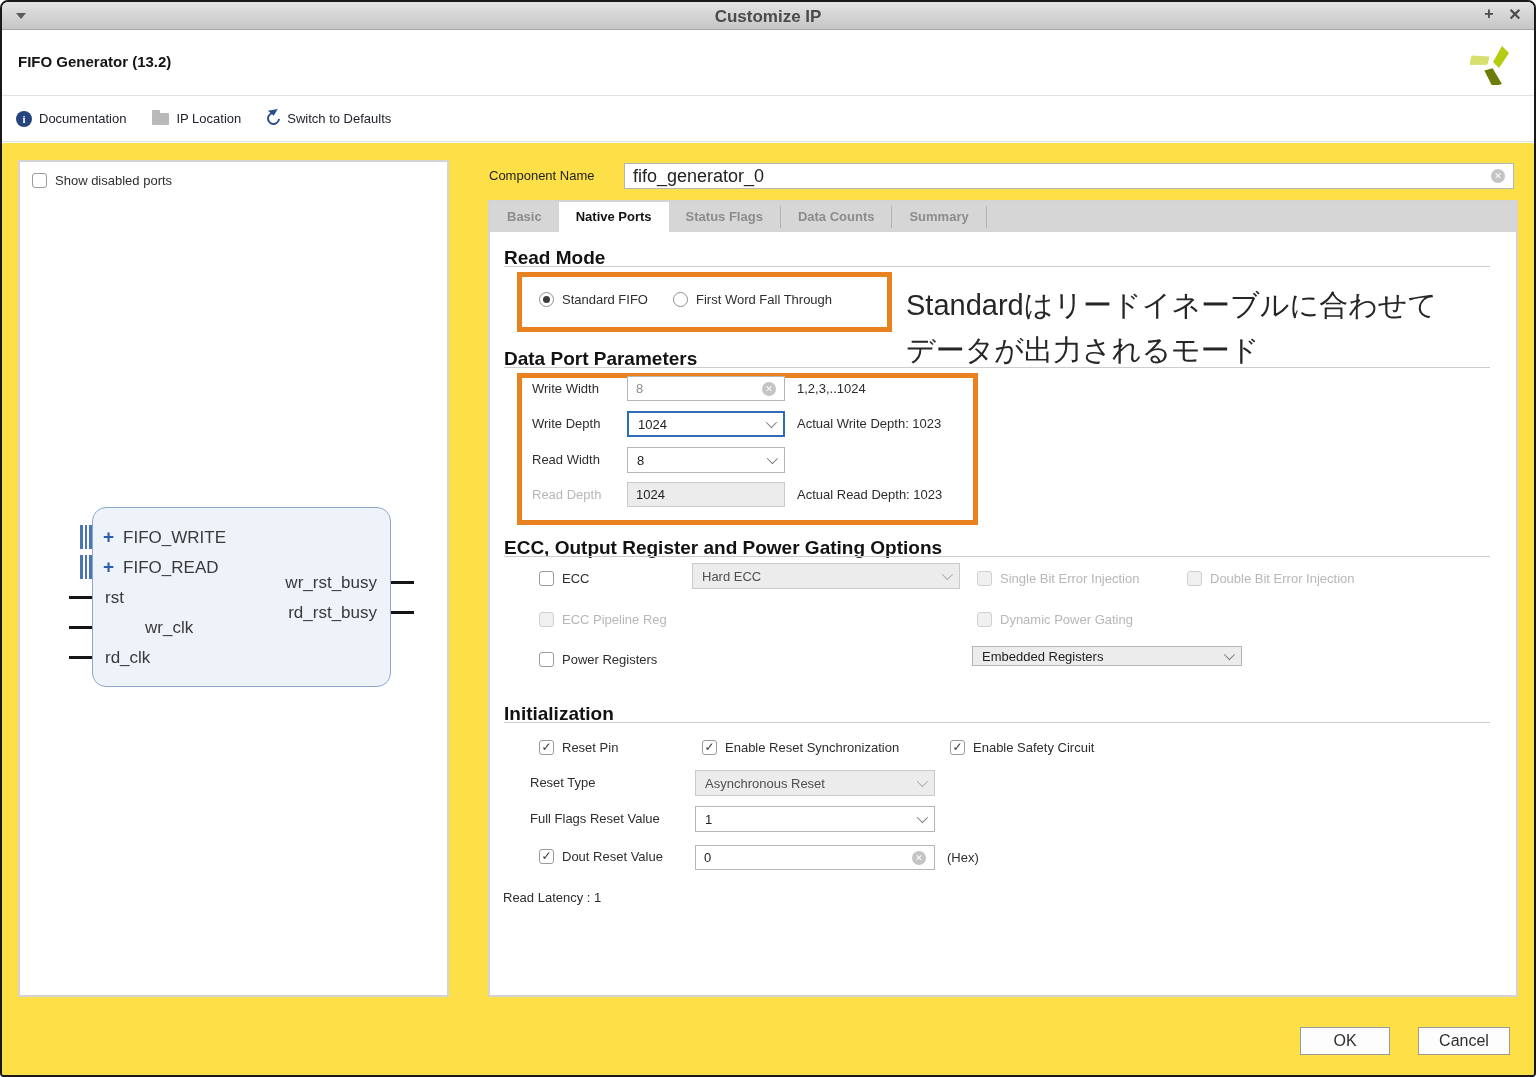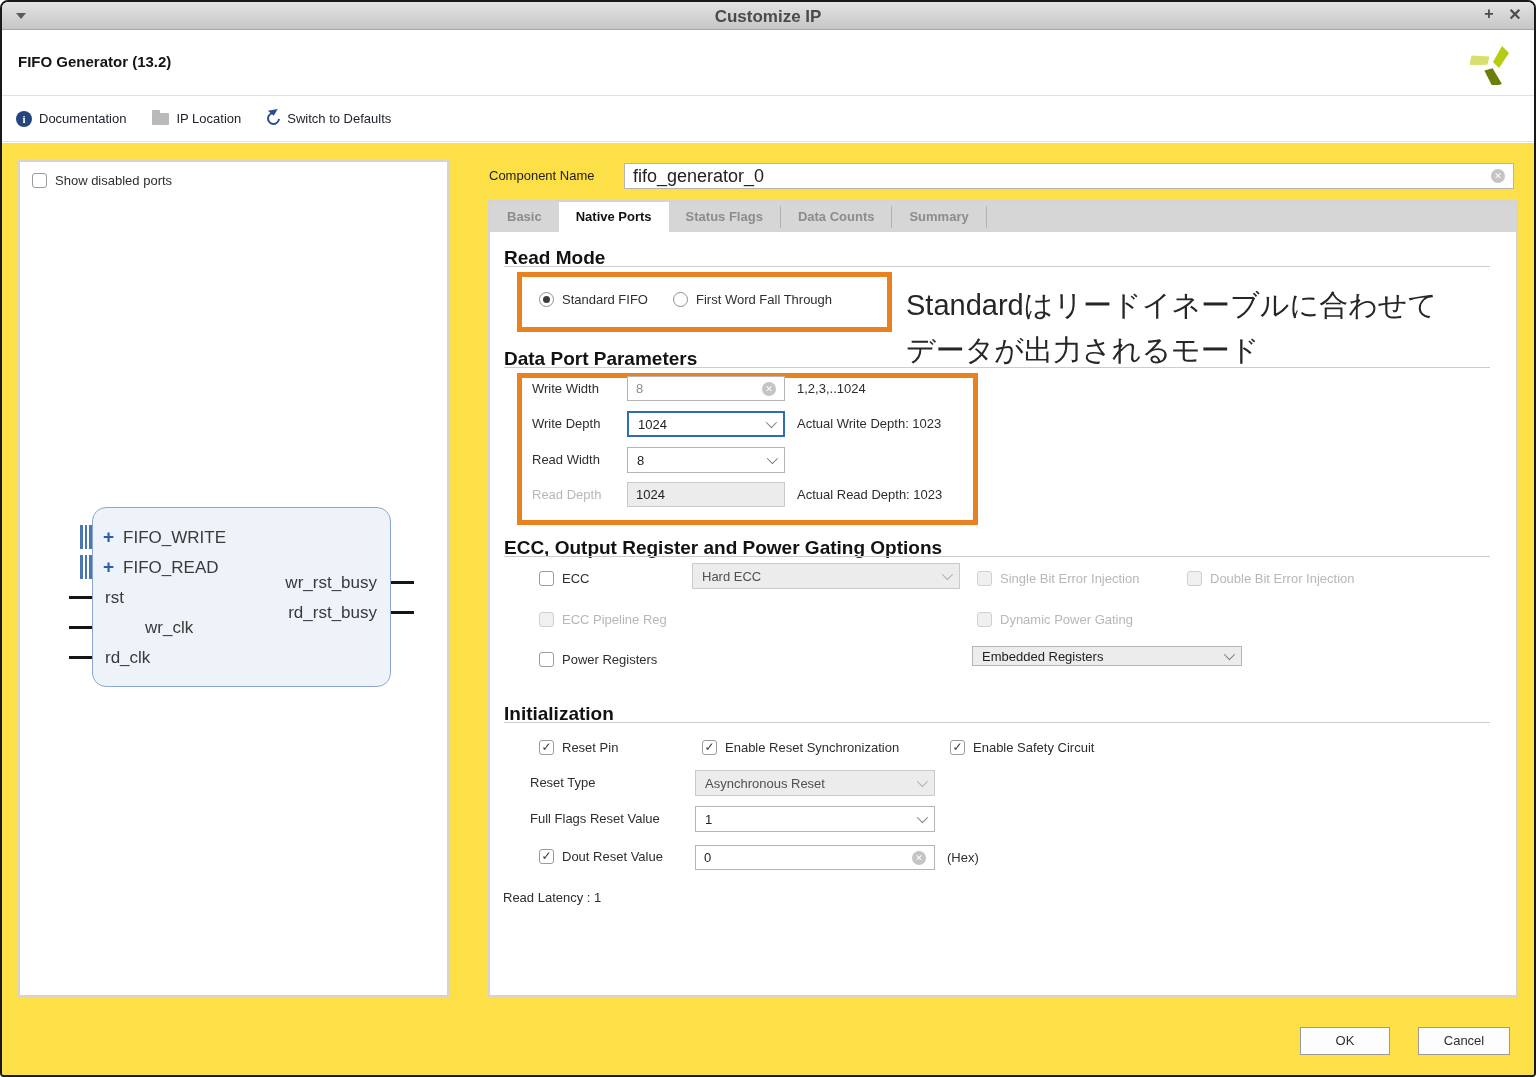--- a/index.html
+++ b/index.html
@@ -107,21 +107,21 @@
         align-items:center; padding:0 8px; font-size:13px; color:#222; }
   .ti.dis { background:#ececec; border-color:#cacaca; }
   .val-dim { color:#8d8d8d; }
 
   .note { position:absolute; font-size:13px; color:#2d2d2d; white-space:nowrap; }
   .jp { position:absolute; font-size:29px; line-height:45px; color:#262626; white-space:nowrap;
         font-family:"Liberation Sans", sans-serif; }
 
   
   .btn { position:absolute; height:28px; border:1.5px solid #9a9a9a; background:#fdfdfd;
-         font-size:13px; color:#2e2e2e; text-align:center; line-height:25px; cursor:default; }
+         font-size:16px; color:#2e2e2e; text-align:center; line-height:25px; cursor:default; }
 </style>
 </head>
 <body>
 
 <div class="window">
 
   <div class="titlebar">
     <span class="tb-caret"></span>
     <span class="tb-title">Customize IP</span>
     <span class="tb-btn tb-plus">+</span>

